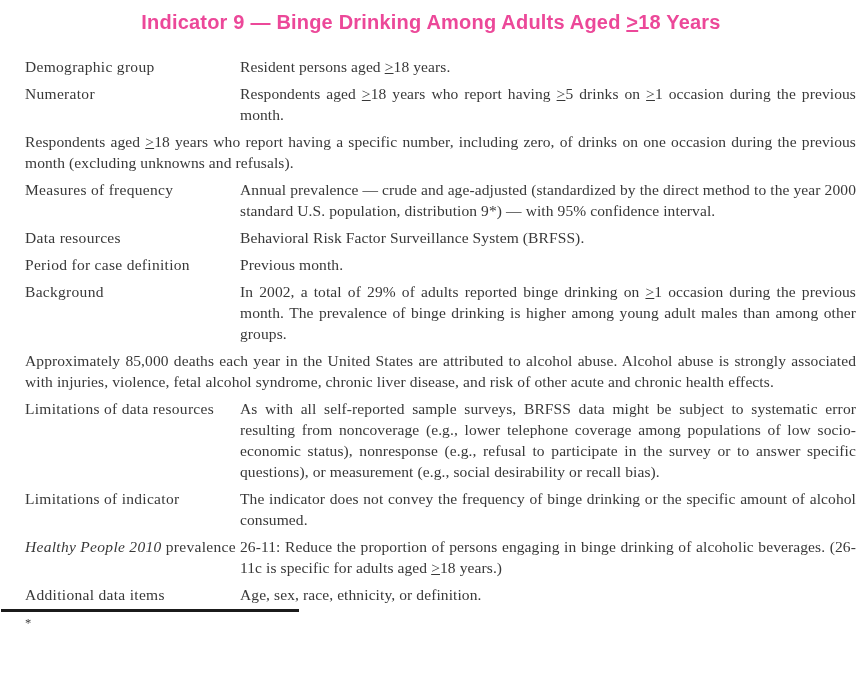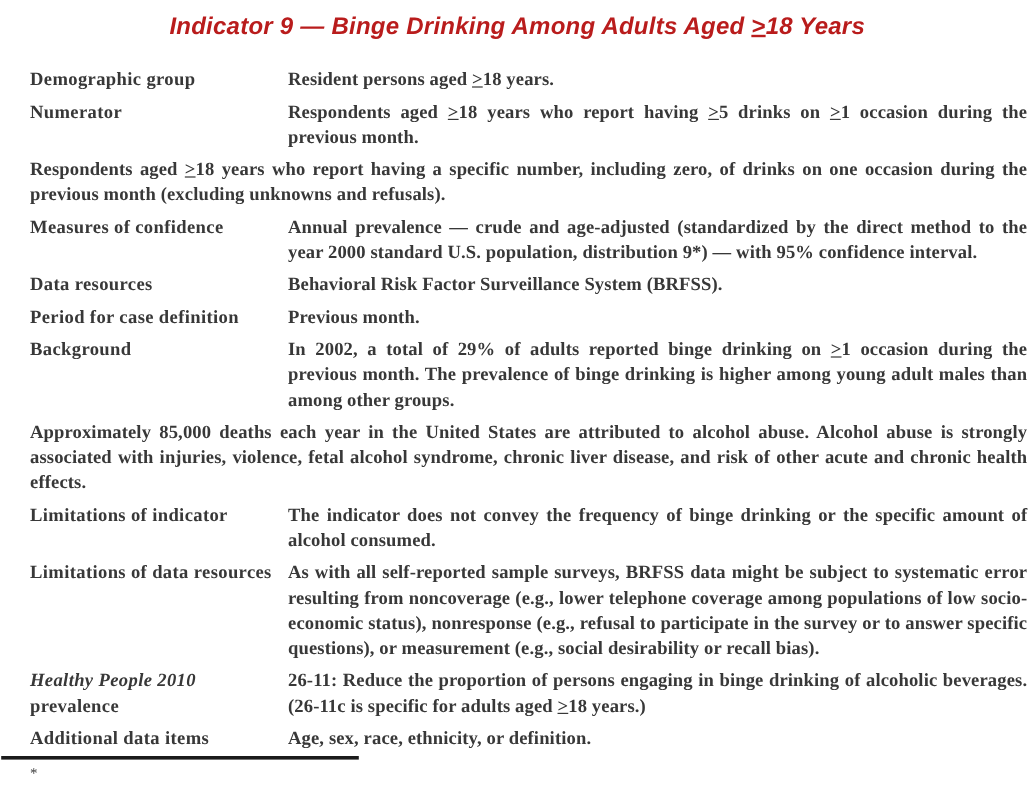--- a/index.html
+++ b/index.html
@@ -20,21 +20,20 @@
     margin: 11px 30px 0 30px;
     text-align: center;
     font-family: "Liberation Sans", sans-serif;
     font-weight: bold;
     font-size: 20px;
     letter-spacing: 0.2px;
     color: #1c74b9;
   }
   .def-list {
     margin: 22px 6px 0 25px;
-    font-weight: bold;
   }
   .def-row {
     display: flex;
     margin-bottom: 6px;
   }
   .term {
     flex: 0 0 215px;
     width: 215px;
     font-size: 15.5px;
     line-height: 21px;
@@ -71,41 +70,41 @@
     position: absolute;
     left: 0;
     top: -1px;
   }
 </style>
 </head>
 <body>
 
 <div class="page">
 
-  <div class="title" style="color: #b91c1c; font-style: italic;">Indicator 9 — Binge Drinking Among Adults Aged <span class="geq">&gt;</span>18 Years</div>
+  <div class="title" style="color: #ec4899;">Indicator 9 — Binge Drinking Among Adults Aged <span class="geq">&gt;</span>18 Years</div>
 
   <div class="def-list">
       <div class="def-row">
     <div class="term">
       <span>Demographic group</span>
     </div>
     <div class="definition">Resident persons aged <span class="geq">&gt;</span>18 years.</div>
   </div>
       <div class="def-row">
     <div class="term">
       <span>Numerator</span>
     </div>
     <div class="definition">Respondents aged <span class="geq">&gt;</span>18 years who report having <span class="geq">&gt;</span>5 drinks on <span class="geq">&gt;</span>1 occasion during the previous month.</div>
   </div>
       <div class="def-row">
     <div class="definition">Respondents aged <span class="geq">&gt;</span>18 years who report having a specific number, including zero, of drinks on one occasion during the previous month (excluding unknowns and refusals).</div>
   </div>
       <div class="def-row">
     <div class="term">
-      <span>Measures of confidence</span>
+      <span>Measures of frequency</span>
     </div>
     <div class="definition">Annual prevalence — crude and age-adjusted (standardized by the direct method to the year 2000 standard U.S. population, distribution 9*) — with 95% confidence interval.</div>
   </div>
       <div class="def-row">
     <div class="term">
       <span>Data resources</span>
     </div>
     <div class="definition">Behavioral Risk Factor Surveillance System (BRFSS).</div>
   </div>
       <div class="def-row">
@@ -118,29 +117,29 @@
     <div class="term">
       <span>Background</span>
     </div>
     <div class="definition">In 2002, a total of 29% of adults reported binge drinking on <span class="geq">&gt;</span>1 occasion during the previous month. The prevalence of binge drinking is higher among young adult males than among other groups.</div>
   </div>
       <div class="def-row">
     <div class="definition">Approximately 85,000 deaths each year in the United States are attributed to alcohol abuse. Alcohol abuse is strongly associated with injuries, violence, fetal alcohol syndrome, chronic liver disease, and risk of other acute and chronic health effects.</div>
   </div>
       <div class="def-row">
     <div class="term">
+      <span>Limitations of data resources</span>
+    </div>
+    <div class="definition">As with all self-reported sample surveys, BRFSS data might be subject to systematic error resulting from noncoverage (e.g., lower telephone coverage among populations of low socio-economic status), nonresponse (e.g., refusal to participate in the survey or to answer specific questions), or measurement (e.g., social desirability or recall bias).</div>
+  </div>
+      <div class="def-row">
+    <div class="term">
       <span>Limitations of indicator</span>
     </div>
     <div class="definition">The indicator does not convey the frequency of binge drinking or the specific amount of alcohol consumed.</div>
-  </div>
-      <div class="def-row">
-    <div class="term">
-      <span>Limitations of data resources</span>
-    </div>
-    <div class="definition">As with all self-reported sample surveys, BRFSS data might be subject to systematic error resulting from noncoverage (e.g., lower telephone coverage among populations of low socio-economic status), nonresponse (e.g., refusal to participate in the survey or to answer specific questions), or measurement (e.g., social desirability or recall bias).</div>
   </div>
       <div class="def-row">
     <div class="term">
       <span class="italic">Healthy People 2010</span><span> prevalence</span>
     </div>
     <div class="definition">26-11: Reduce the proportion of persons engaging in binge drinking of alcoholic beverages. (26-11c is specific for adults aged <span class="geq">&gt;</span>18 years.)</div>
   </div>
       <div class="def-row">
     <div class="term">
       <span>Additional data items</span>

